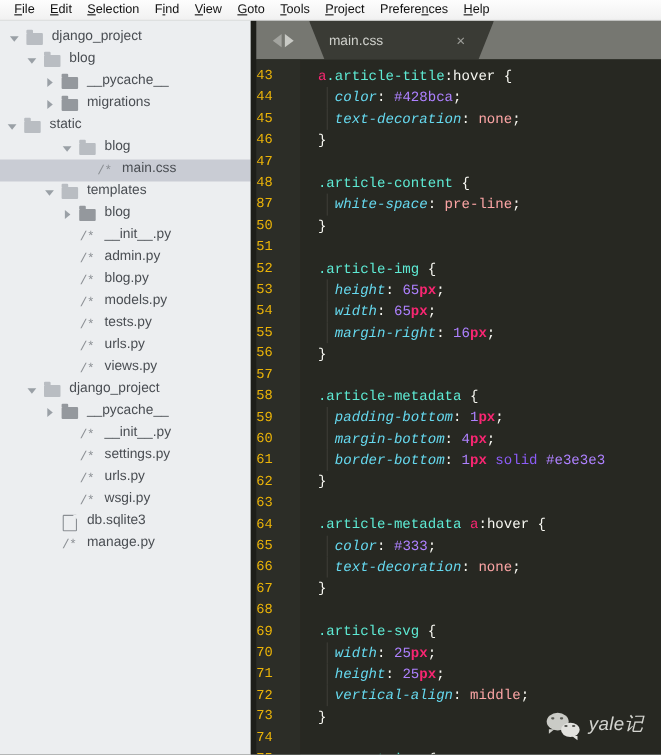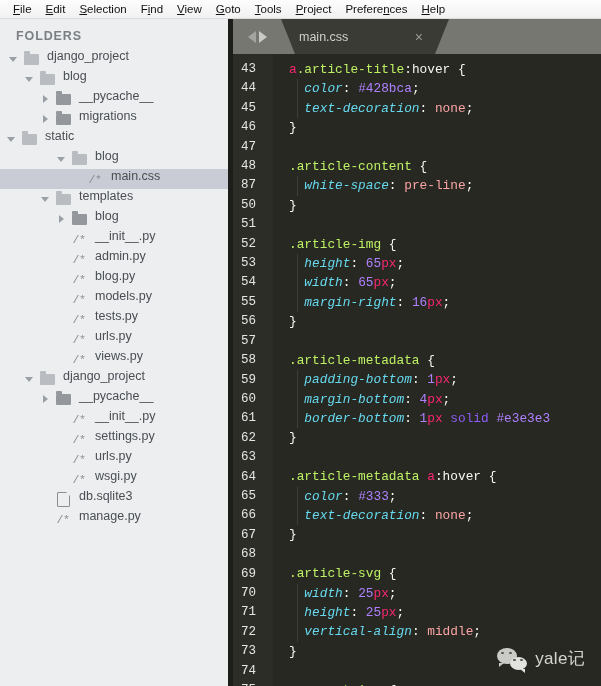--- a/index.html
+++ b/index.html
@@ -130,48 +130,48 @@
     color:#9a9b96;font-size:14px;line-height:1;cursor:pointer;
   }
 
   .codewrap{
     flex:1 1 auto;min-height:0;display:flex;overflow:hidden;
     background:#272822;position:relative;
   }
   .gutter{
     width:40px;flex:0 0 40px;
     background:#2c2d27;
-    text-align:center;
+    text-align:left;
     padding:6px 9px 0 0;
     font-family:"Liberation Mono",monospace;
-    font-size:12.5px;line-height:19.4px;color:#e5e5e5;
+    font-size:12.5px;line-height:19.4px;color:#eab308;
     box-sizing:border-box;
   }
   .code{
     flex:1 1 auto;min-width:0;
     padding:6px 0 0 16px;
     font-family:"Liberation Mono",monospace;
     font-size:12.8px;line-height:19.4px;
     color:#f8f8f2;white-space:pre;
     position:relative;
     box-sizing:border-box;
   }
   .code .ln{height:19.4px;position:relative;}
   .guide{
     position:absolute;left:8px;top:0;bottom:0;width:1px;background:#3d3e37;
   }
 
   
-  .t-sel{color:#bef264;}
+  .t-sel{color:#5eead4;}
   .t-tag{color:#f92672;}
   .t-pseudo{color:#f8f8f2;}
   .t-prop{color:#66d9ef;font-style:italic;}
   .t-punc{color:#f8f8f2;}
   .t-num{color:#ae81ff;text-align:center;}
-  .t-unit{color:#f92672;}
+  .t-unit{color:#f92672;font-weight:bold;}
   .t-kw{color:#fca5a5;}
   .t-plain{color:#8b5cf6;}
   .t-brace{color:#f8f8f2;}
 
   
   .watermark{
     position:absolute;right:16px;bottom:16px;
     display:flex;align-items:center;gap:8px;
     opacity:.92;pointer-events:none;
   }
@@ -186,21 +186,21 @@
   }
   .wechat .b2{
     position:absolute;right:0;bottom:0;width:17px;height:13px;border-radius:50%;
     background:#f2f2ef;
   }
   .wechat .b2:after{
     content:"";position:absolute;right:2px;bottom:-3px;
     border-right:5px solid #f2f2ef;border-bottom:4px solid transparent;
   }
   .wechat .d{position:absolute;width:2.6px;height:2.6px;border-radius:50%;background:#5a5b56;}
-  .wm-text{color:#e2e3de;font-size:17px;letter-spacing:.3px;}
+  .wm-text{color:#e2e3de;font-size:17px;letter-spacing:.3px;font-style:italic;}
 </style>
 </head>
 <body>
 
 <div id="app">
 
   <div class="menubar" id="menubar">
       <div class="menu-item"><span class="mn">F</span>ile</div>
       <div class="menu-item"><span class="mn">E</span>dit</div>
       <div class="menu-item"><span class="mn">S</span>election</div>
@@ -209,21 +209,20 @@
       <div class="menu-item"><span class="mn">G</span>oto</div>
       <div class="menu-item"><span class="mn">T</span>ools</div>
       <div class="menu-item"><span class="mn">P</span>roject</div>
       <div class="menu-item">Prefere<span class="mn">n</span>ces</div>
       <div class="menu-item"><span class="mn">H</span>elp</div>
     </div>
 
   <div class="split">
 
     <div class="sidebar">
-      <div class="folders-title">FOLDERS</div>
       <div id="tree">
           <div class="row" style="padding-left: 6px;">
             <div class="arrow">
               <div class="tri-down"></div>
             </div>
             <div class="ficon">
               <div class="folder-open"></div>
             </div>
             <div class="lbl">django_project</div>
           </div>

